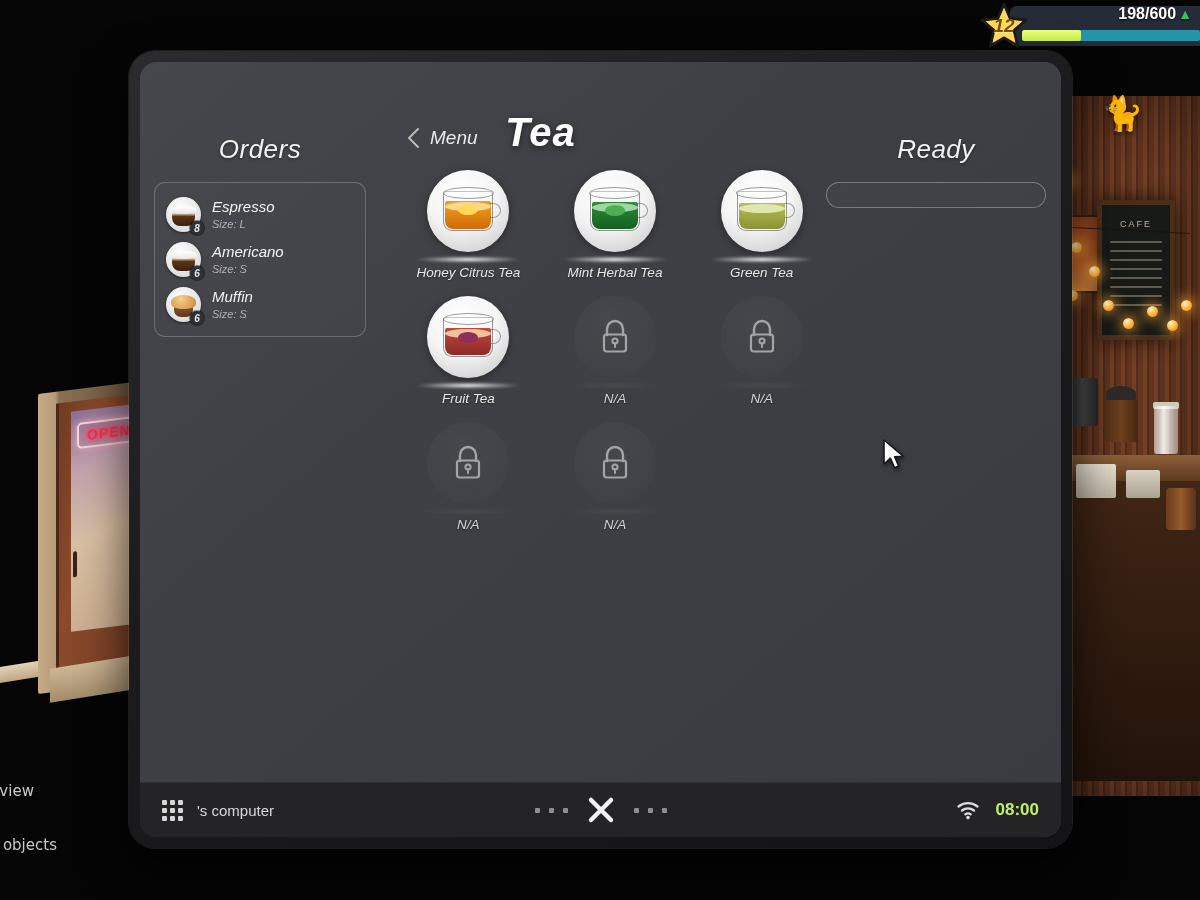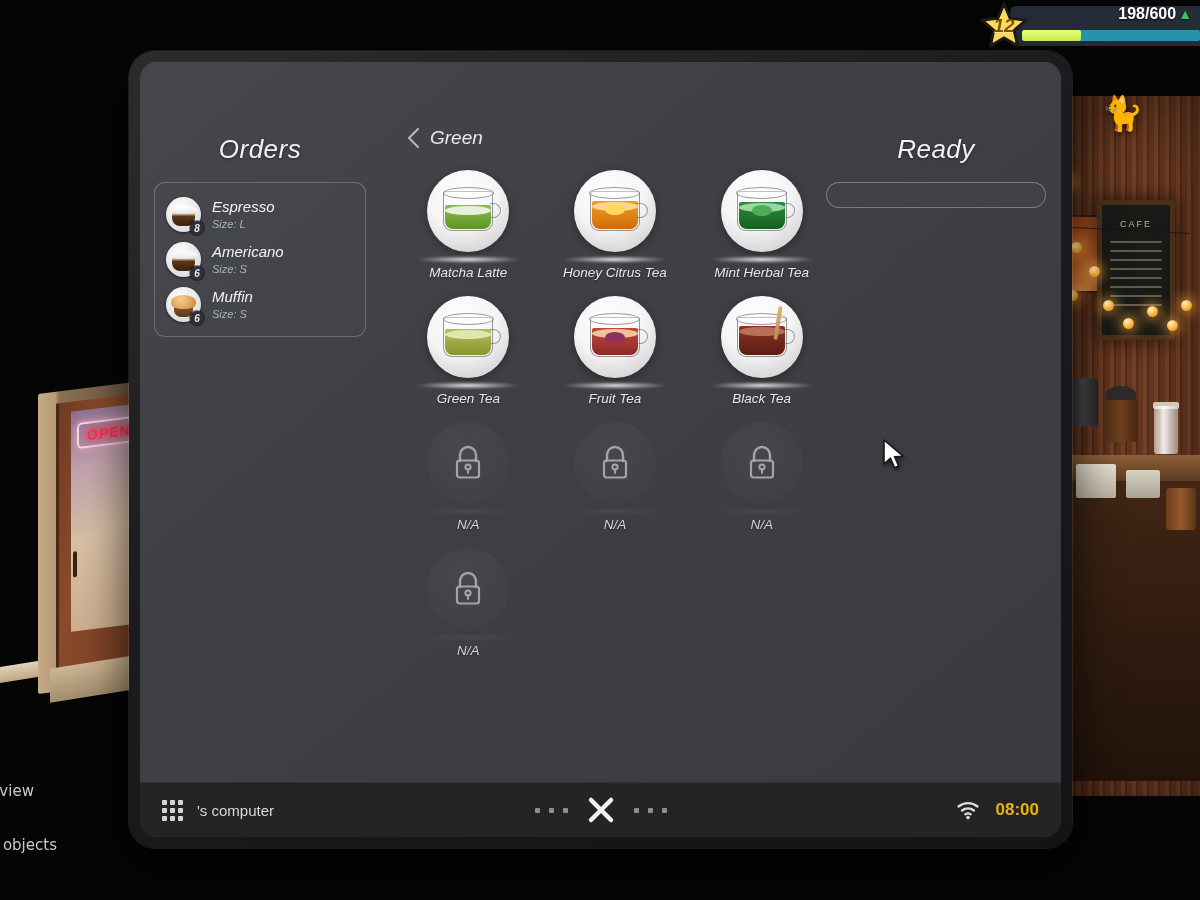--- a/index.html
+++ b/index.html
@@ -451,21 +451,21 @@
     position: absolute; left: 0; right: 0;
     display: flex; align-items: center; justify-content: center; gap: 18px;
   }
   .dots { display: flex; gap: 9px; }
   .dots i { width: 5px; height: 5px; background: #8e8e8e; border-radius: 1px; }
   .close-x { width: 30px; height: 30px; cursor: pointer; }
   .tb-right {
     margin-left: auto; display: flex; align-items: center; gap: 16px;
   }
   .wifi { width: 24px; height: 20px; }
-  .tb-clock { color: #eab308; font-size: 17px; font-weight: bold; }
+  .tb-clock { color: #bef264; font-size: 17px; font-weight: bold; }
 </style>
 </head>
 <body>
 
 <div id="stage">
 
   <div class="scene">
 
     <div class="floor-strip"></div>
     <div class="door-wrap">
@@ -577,41 +577,31 @@
               </div>
             </div>
         </div>
 
         <div class="menu-back">
           <span class="chev">
             <svg viewBox="0 0 16 24" width="16" height="24" aria-hidden="true">
               <path d="M13 3 L4 12 L13 21" fill="none" stroke="#b9b9b9" stroke-width="2" stroke-linecap="round" stroke-linejoin="round"></path>
             </svg>
           </span>
-          <span class="menu-label">Green</span>
+          <span class="menu-label">Menu</span>
         </div>
 
+        <div class="page-title">Tea</div>
 
         <div class="ready-col">
           <div class="col-title">Ready</div>
           <div class="ready-slot"></div>
         </div>
 
         <div class="grid" id="product-grid">
-            <div class="tile unlocked">
-              <div class="tile-img">
-                <div class="glass">
-                  <div class="liquid" style="height: 62%; background: linear-gradient(rgb(140, 191, 74), rgb(94, 148, 37));"></div>
-                  <div class="foam" style="background: rgb(232, 240, 216); top: 38%;"></div>
-                  <div class="handle"></div>
-                </div>
-                <div class="glow"></div>
-              </div>
-              <div class="tile-label">Matcha Latte</div>
-            </div>
             <div class="tile unlocked">
               <div class="tile-img">
                 <div class="glass">
                   <div class="liquid" style="height: 74%; background: linear-gradient(rgb(240, 160, 30), rgb(208, 106, 8));"></div>
                   <div class="foam" style="background: rgb(248, 216, 142); top: 26%;"></div>
                   <div class="garnish" style="background: rgb(255, 217, 94); top: 32%;"></div>
                   <div class="handle"></div>
                 </div>
                 <div class="glow"></div>
               </div>
@@ -644,32 +634,20 @@
               <div class="tile-img">
                 <div class="glass">
                   <div class="liquid" style="height: 70%; background: linear-gradient(rgb(196, 72, 60), rgb(138, 42, 40));"></div>
                   <div class="foam" style="background: rgb(240, 196, 154); top: 30%;"></div>
                   <div class="garnish" style="background: rgb(142, 47, 94); top: 36%;"></div>
                   <div class="handle"></div>
                 </div>
                 <div class="glow"></div>
               </div>
               <div class="tile-label">Fruit Tea</div>
-            </div>
-            <div class="tile unlocked">
-              <div class="tile-img">
-                <div class="glass">
-                  <div class="liquid" style="height: 76%; background: linear-gradient(rgb(140, 52, 38), rgb(90, 29, 20));"></div>
-                  <div class="foam" style="background: rgb(185, 112, 90); top: 24%;"></div>
-                  <div class="spoon"></div>
-                  <div class="handle"></div>
-                </div>
-                <div class="glow"></div>
-              </div>
-              <div class="tile-label">Black Tea</div>
             </div>
             <div class="tile locked">
               <div class="tile-img">
                 <span class="lock-svg"><svg viewBox="0 0 34 40" width="34" height="40" aria-hidden="true">
                     <path d="M9 18 V12 a8 8 0 0 1 16 0 v6" fill="none" stroke="#c9c9c9" stroke-width="2.4" stroke-linecap="round"></path>
                     <rect x="6" y="17.5" width="22" height="17" rx="2.5" fill="none" stroke="#c9c9c9" stroke-width="2.2"></rect>
                     <circle cx="17" cy="24" r="2.6" fill="none" stroke="#c9c9c9" stroke-width="2"></circle>
                     <path d="M17 26 v4" stroke="#c9c9c9" stroke-width="2" stroke-linecap="round"></path>
                   </svg></span>
                 <div class="glow"></div>

